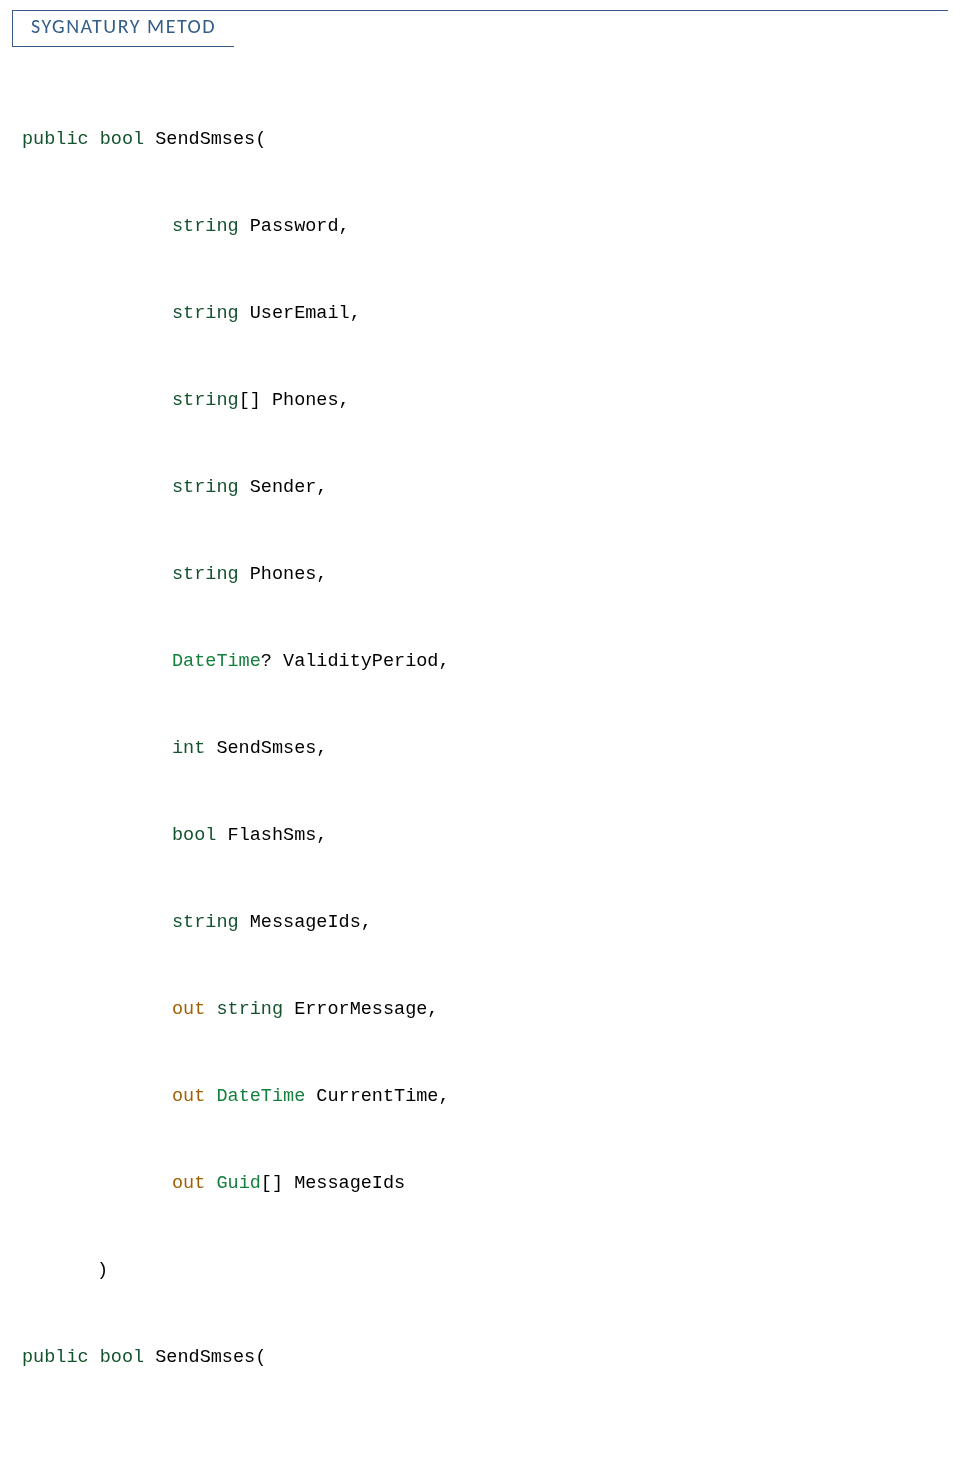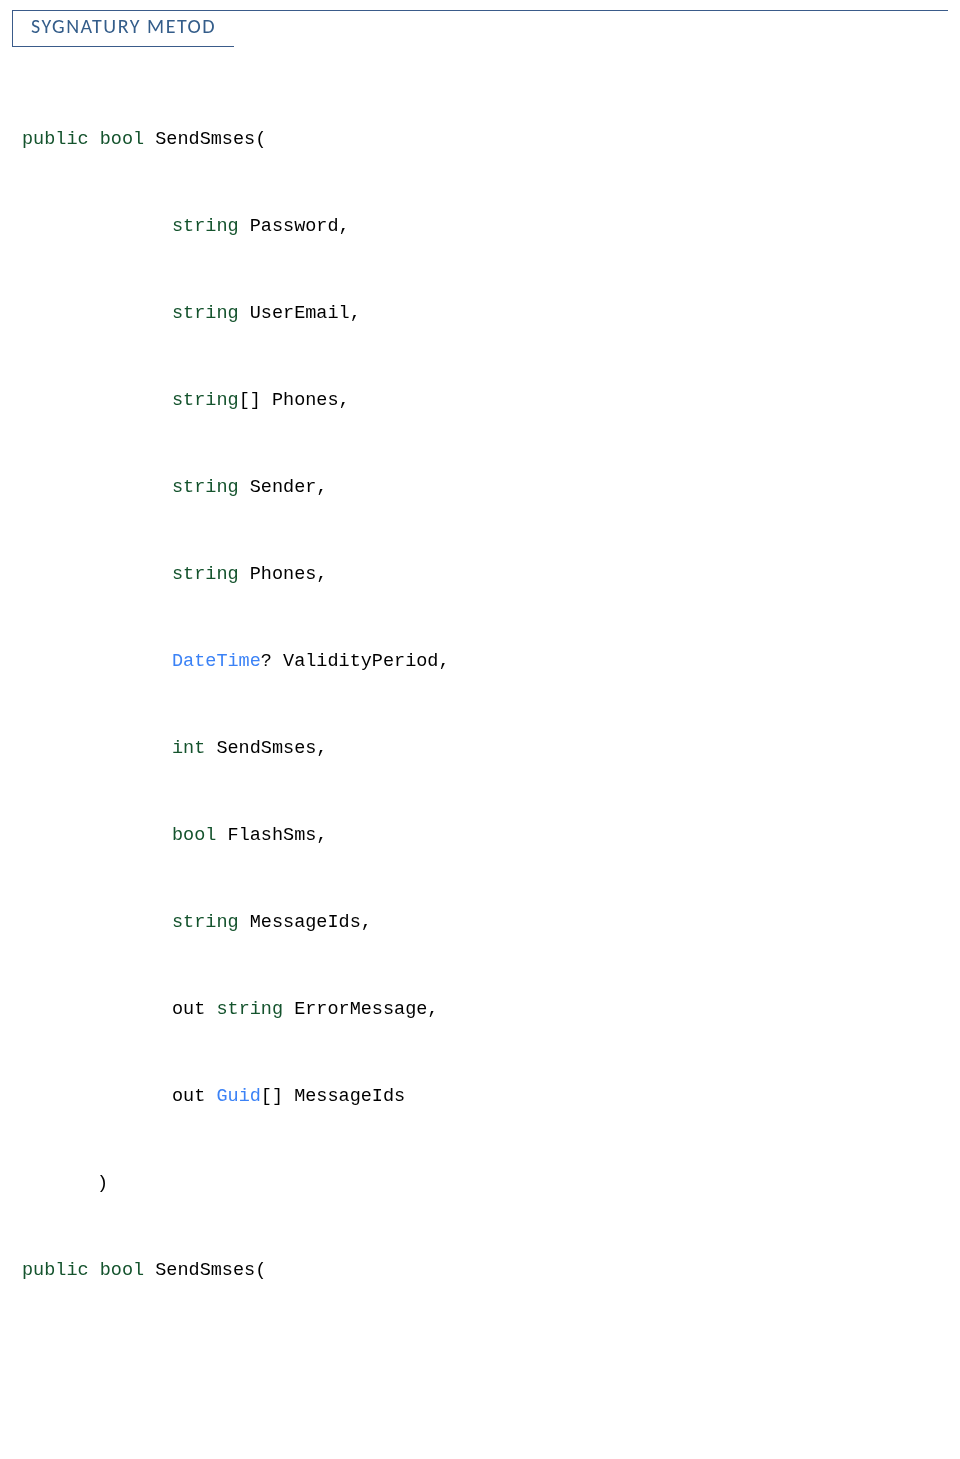--- a/index.html
+++ b/index.html
@@ -28,22 +28,22 @@
   }
   .code-block {
     font-family: Consolas, "Courier New", monospace;
     font-size: 18.5px;
     line-height: 2.35;
     padding: 28px 0 0 22px;
     white-space: pre;
     color: #000;
   }
   .kw   { color: #14532d; text-align: right; }
-  .type { color: #3b82f6; }
-  .out  { color: #000000; font-family: Liberation Mono, monospace; }
+  .type { color: #15803d; }
+  .out  { color: #a16207; font-family: Liberation Mono, monospace; }
   .indent0 { padding-left: 0; }
   .indent1 { padding-left: 150px; }
   .indent2 { padding-left: 75px; }
   .codeline { display: block; }
 </style>
 </head>
 <body>
 
 
 
@@ -55,20 +55,21 @@
 <span class="codeline indent1"><span class="kw">string</span><span> Password,</span></span>
 <span class="codeline indent1"><span class="kw">string</span><span> UserEmail,</span></span>
 <span class="codeline indent1"><span class="kw">string</span><span>[] Phones,</span></span>
 <span class="codeline indent1"><span class="kw">string</span><span> Sender,</span></span>
 <span class="codeline indent1"><span class="kw">string</span><span> Phones,</span></span>
 <span class="codeline indent1"><span class="type">DateTime</span><span>? ValidityPeriod,</span></span>
 <span class="codeline indent1"><span class="kw">int</span><span> SendSmses,</span></span>
 <span class="codeline indent1"><span class="kw">bool</span><span> FlashSms,</span></span>
 <span class="codeline indent1"><span class="kw">string</span><span> MessageIds,</span></span>
 <span class="codeline indent1"><span class="out">out </span><span class="kw">string</span><span> ErrorMessage,</span></span>
+<span class="codeline indent1"><span class="out">out </span><span class="type">DateTime</span><span> CurrentTime,</span></span>
 <span class="codeline indent1"><span class="out">out </span><span class="type">Guid</span><span>[] MessageIds</span></span>
 <span class="codeline indent2">)</span>
 <span class="codeline indent0"><span class="kw">public</span> <span class="kw">bool</span><span> SendSmses(</span></span>
 
 
 
 
 
 
 

